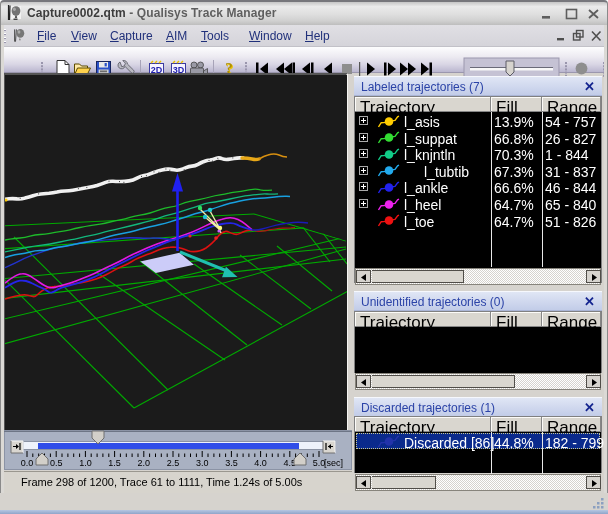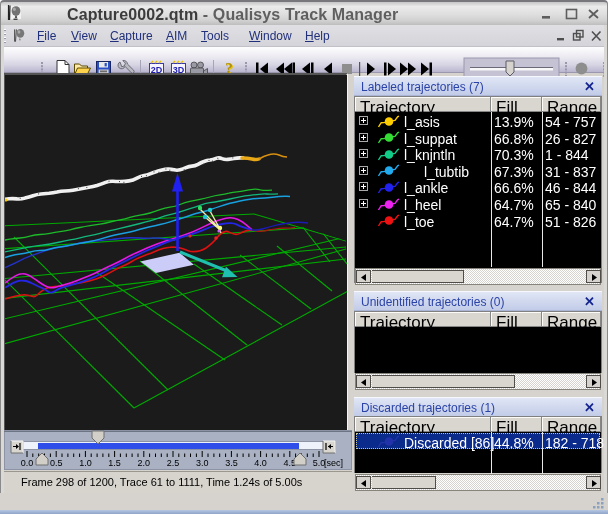--- a/index.html
+++ b/index.html
@@ -3,21 +3,21 @@
 <meta charset="utf-8">
 <style>
 * { margin:0; padding:0; box-sizing:border-box; }
 html,body { width:608px; height:514px; overflow:hidden; font-family:"Liberation Sans",sans-serif; background:#fff; }
 .abs { position:absolute; }
 #win { position:absolute; left:0; top:0; width:608px; height:514px; background:#d6d3ce; border-radius:5px 5px 0 0; }
 #titlebar { left:0; top:0; width:608px; height:25px;
   background:linear-gradient(#c6c6c6,#ebebeb 20%,#dedede 55%,#d0d0d0 82%,#bdbdbd);
   border-top:2px solid #77777c; border-left:1px solid #8a8a8a; border-right:1px solid #8a8a8a;
   border-radius:4px 4px 0 0; }
-#titletext { left:27px; top:6px; font-size:16px; font-weight:bold; color:#3c3c3c; letter-spacing:0.1px;margin-left:40px; }
+#titletext { left:27px; top:6px; font-size:12px; font-weight:bold; color:#3c3c3c; letter-spacing:0.1px; }
 #menubar { left:1px; top:25px; width:606px; height:22px; background:linear-gradient(#e0dfe4,#d5d4da); border-bottom:1px solid #c2c1c8;}
 .menuitem { position:absolute; top:29px; font-size:12px; color:#20307a; }
 #toolbar { left:1px; top:47px; width:606px; height:26px;
   background:linear-gradient(#fdfdfe, #eceaf1 40%, #d8d5e4 70%, #bab6cf); border-bottom:1px solid #9b97ae; }
 #view3d { left:4px; top:73px; width:344px; height:359px; background:#1b1b1b;
   border-right:2px solid #f5f4f1; border-top:2px solid #555; border-left:1px solid #555; }
 #timeline { left:4px; top:430px; width:332px; height:40px; }
 #framebar { left:4px; top:471px; width:348px; height:22px; background:#d7d4cd;
   border-top:1px solid #9a978f; font-size:11px; color:#000; }
 #framebar span { position:absolute; left:17px; top:4px;text-align:right; }
@@ -471,21 +471,21 @@
       <div class="thc" style="left:136px;width:51px;">Fill Level</div>
       <div class="thc" style="left:187px;width:59px;">Range</div>
     </div>
 <div class="abs" style="left:356px;top:433px;width:244px;height:16px;background:#0a2a8c;border:1px dotted #c8c890;"></div>
 <svg style="position:absolute;left:378px;top:434.5px" width="22" height="13" viewBox="0 0 22 13">
       <path d="M0.5,12 L3.2,7.7 L8,7.4 L15,5.6 L17,5.4 L19.6,1.8 L21,1.2" stroke="#2233aa" stroke-width="1.4" fill="none"></path>
       <circle cx="11" cy="6.5" r="4.3" fill="#2233aa"></circle>
     </svg>
 <div class="abs rowtxt" style="left:404px;top:435px;">Discarded [86]</div>
 <div class="abs rowtxt" style="left:494px;top:435px;">44.8%</div>
-<div class="abs rowtxt" style="left:545px;top:435px;">182 - 718</div>
+<div class="abs rowtxt" style="left:545px;top:435px;">182 - 799</div>
 <div class="abs" style="left:491px;top:432px;width:1px;height:42px;background:#e8e8e8;"></div>
 <div class="abs" style="left:542px;top:432px;width:1px;height:42px;background:#e8e8e8;"></div>
 <div class="abs hsbar" style="left:355px;top:474px;width:246px;height:17px;">
       <div class="sbtn" style="left:0px;top:1px;">
         <svg width="14" height="13">
           <polygon points="9,3 9,10 4,6.5" fill="#000"></polygon>
         </svg>
       </div>
       <div class="sbtn" style="left:230px;top:1px;">
         <svg width="14" height="13">

